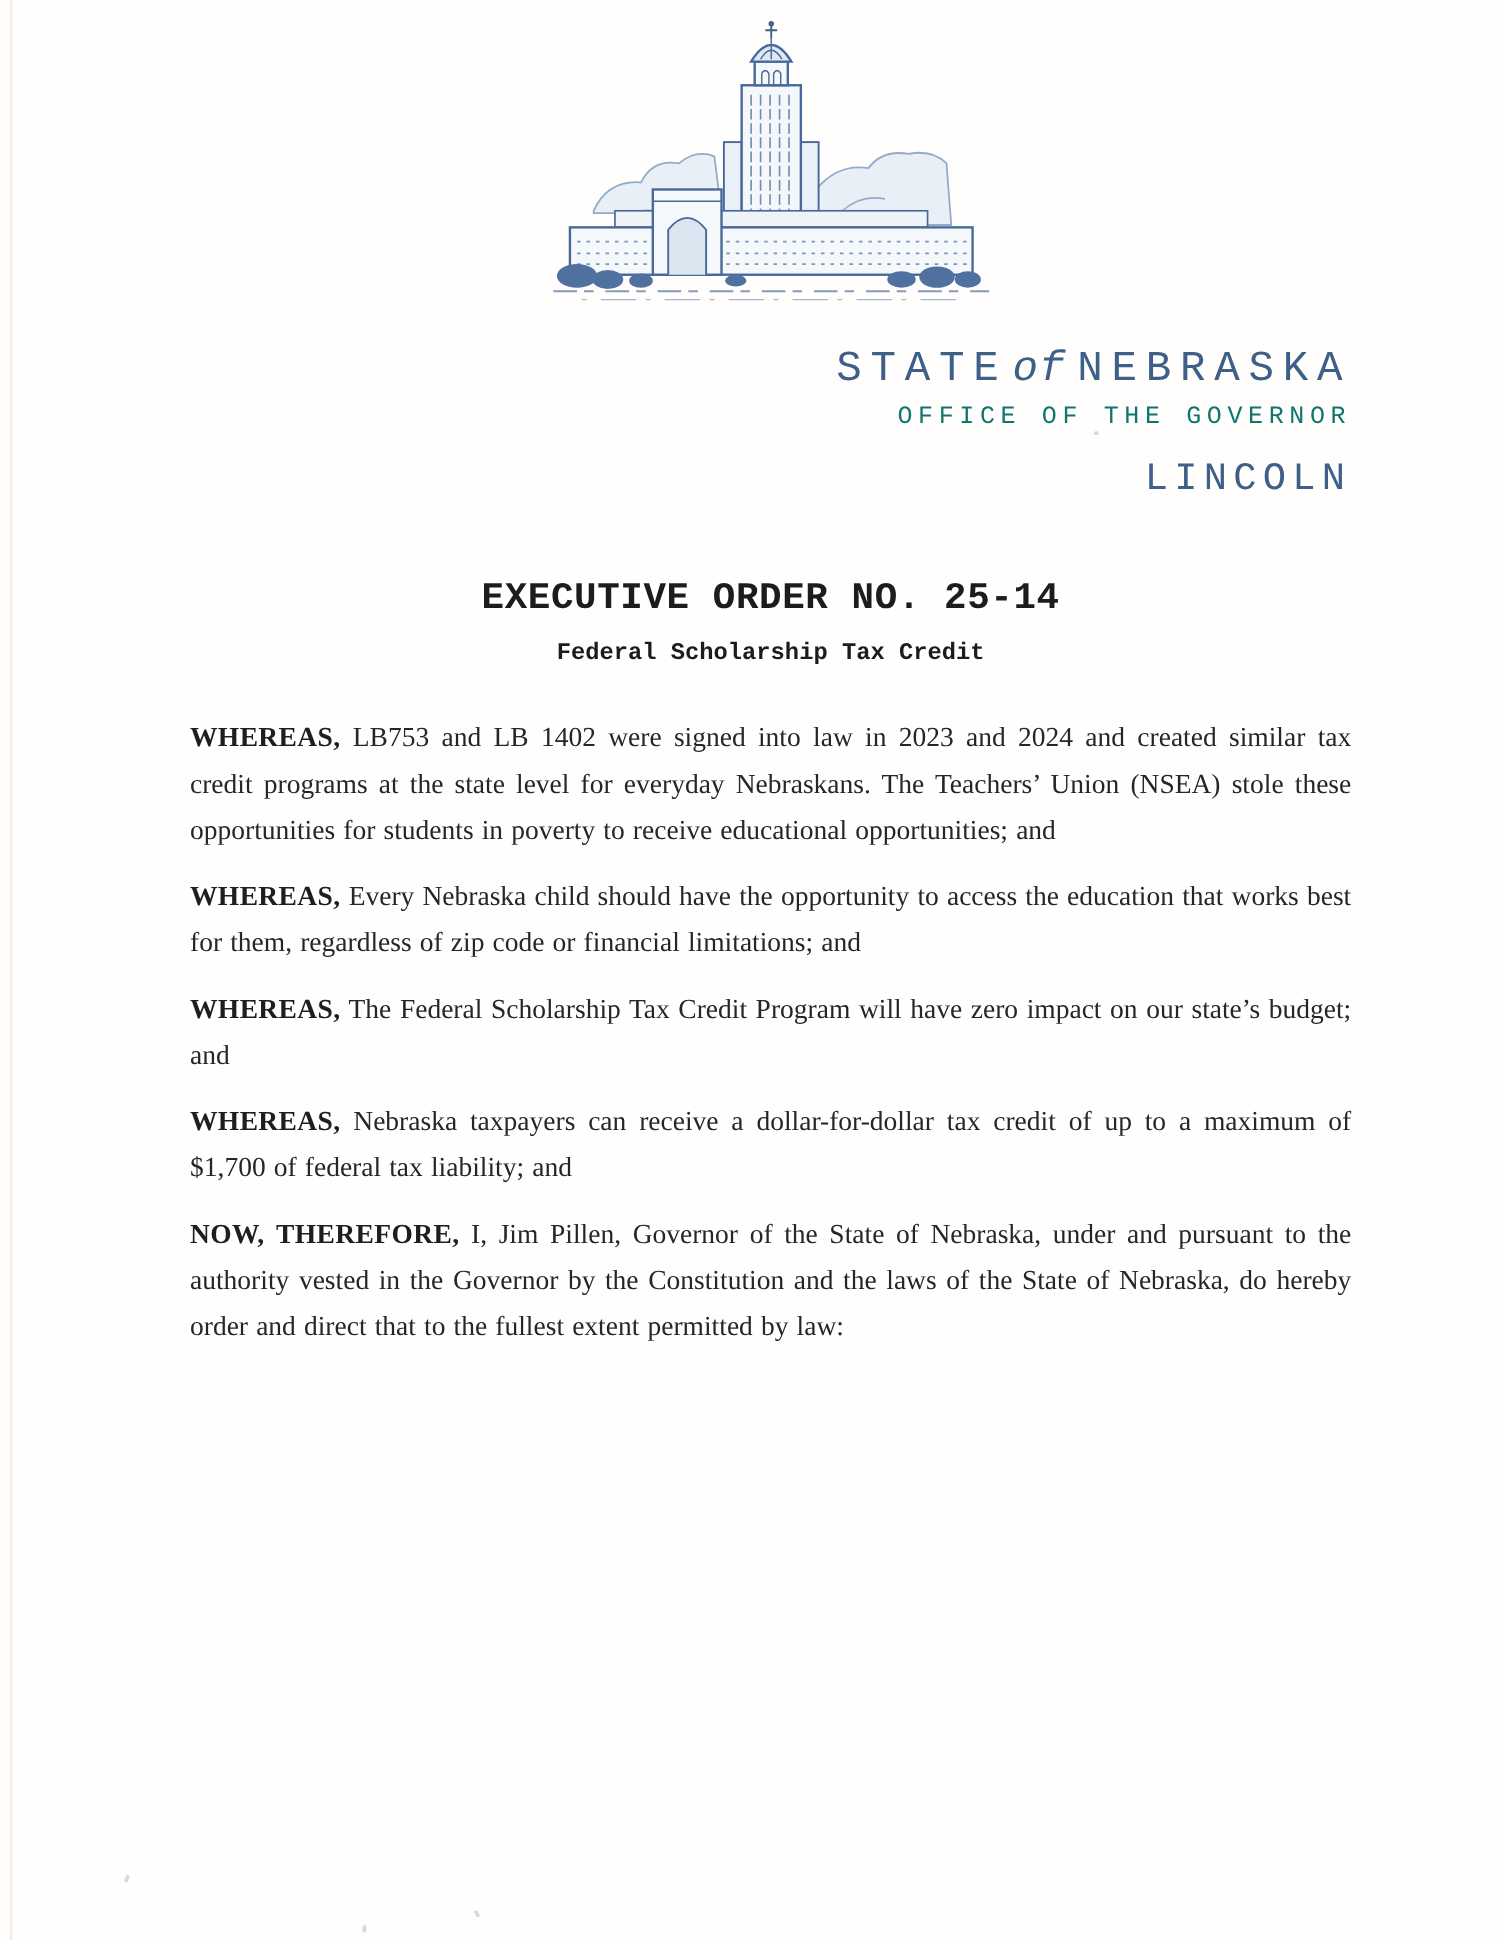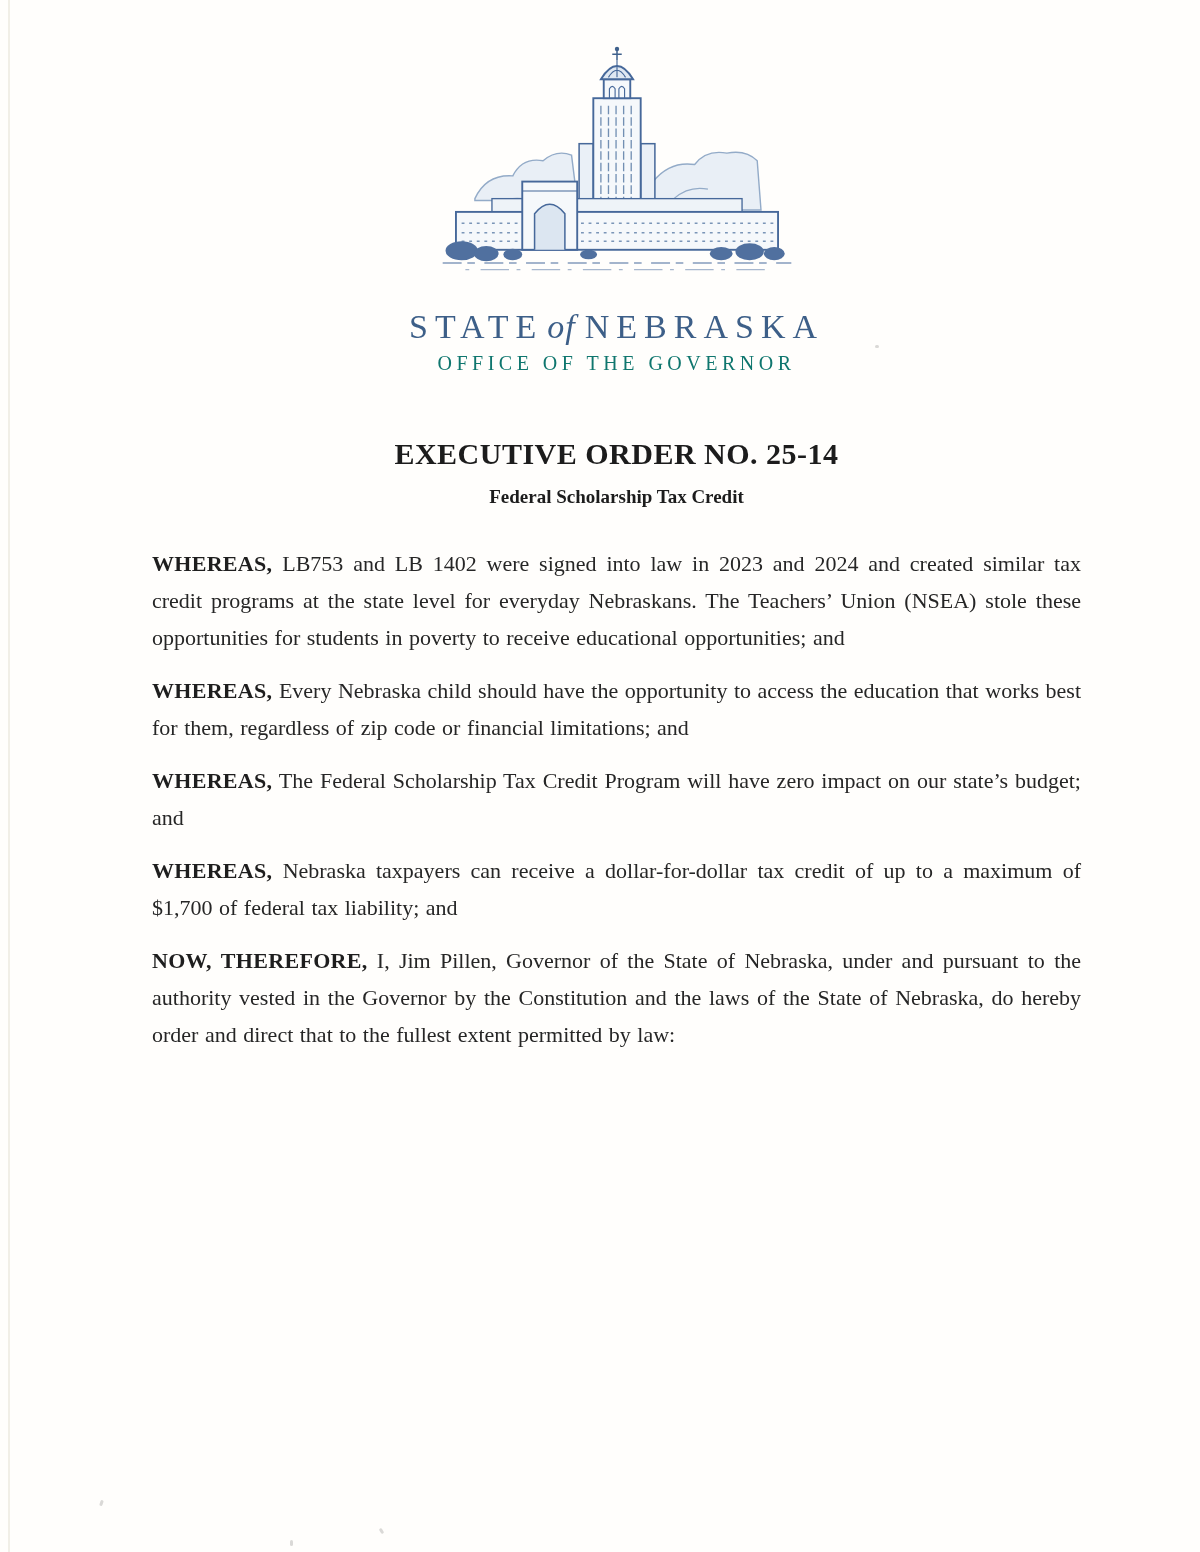--- a/index.html
+++ b/index.html
@@ -24,23 +24,23 @@
   .speck.s1{left:100px;top:1500px;transform:rotate(20deg);}
   .speck.s2{left:380px;top:1528px;transform:rotate(-30deg);}
   .speck.s3{left:875px;top:345px;width:4px;height:3px;}
   .speck.s4{left:290px;top:1540px;}
 
   .content{
     margin-left:152px;
     width:929px;
   }
   .letterhead{
-    text-align:center;
-    padding-top:30px;
+    text-align:right;
     color:#3d5f88;
+    font-family:Liberation Mono, monospace;
   }
   .capitol{
     display:block;
     margin:0 auto;
     width:360px;height:252px;
   }
   .org1{
     margin-top:26px;
     font-size:34px;
     letter-spacing:7px;
@@ -63,20 +63,21 @@
     margin-top:21px;
     font-size:31px;
     letter-spacing:5px;
     color:#3d5f88;
   }
   .eo-title{
     margin:57px 0 0 0;
     text-align:center;
     font-weight:bold;
     color:#1c1c1c;
+    font-family:Liberation Mono, monospace;
   }
   .eo-title .t1{
     font-size:30px;
     line-height:43px;
     letter-spacing:0.5px;
   }
   .eo-title .t2{
     font-size:19px;
     line-height:43px;
   }
@@ -147,20 +148,21 @@
           <ellipse cx="330" cy="226" rx="15" ry="9"></ellipse>
           <ellipse cx="356" cy="228" rx="11" ry="7"></ellipse>
         </g>
 
         <path d="M6 238 h368" stroke="#50709f" stroke-width="1.6" stroke-dasharray="20 6 8 10" opacity="0.7" fill="none"></path>
         <path d="M30 245 h320" stroke="#50709f" stroke-width="1.2" stroke-dasharray="4 12 30 8" opacity="0.5" fill="none"></path>
       </svg>
 
       <div class="org1"><span>STATE</span><span class="of">of</span><span>NEBRASKA</span></div>
       <div class="org2">OFFICE OF THE GOVERNOR</div>
+      <div class="city">LINCOLN</div>
     </header>
 
     <h1 class="eo-title">
       <div class="t1">EXECUTIVE ORDER NO. 25-14</div>
       <div class="t2">Federal Scholarship Tax Credit</div>
     </h1>
 
     <main class="body-block">
       <p class="para"><strong>WHEREAS,</strong><span> LB753 and LB 1402 were signed into law in 2023 and 2024 and created similar tax credit programs at the state level for everyday Nebraskans. The Teachers’ Union (NSEA) stole these opportunities for students in poverty to receive educational opportunities; and</span></p>
       <p class="para"><strong>WHEREAS,</strong><span> Every Nebraska child should have the opportunity to access the education that works best for them, regardless of zip code or financial limitations; and</span></p>

